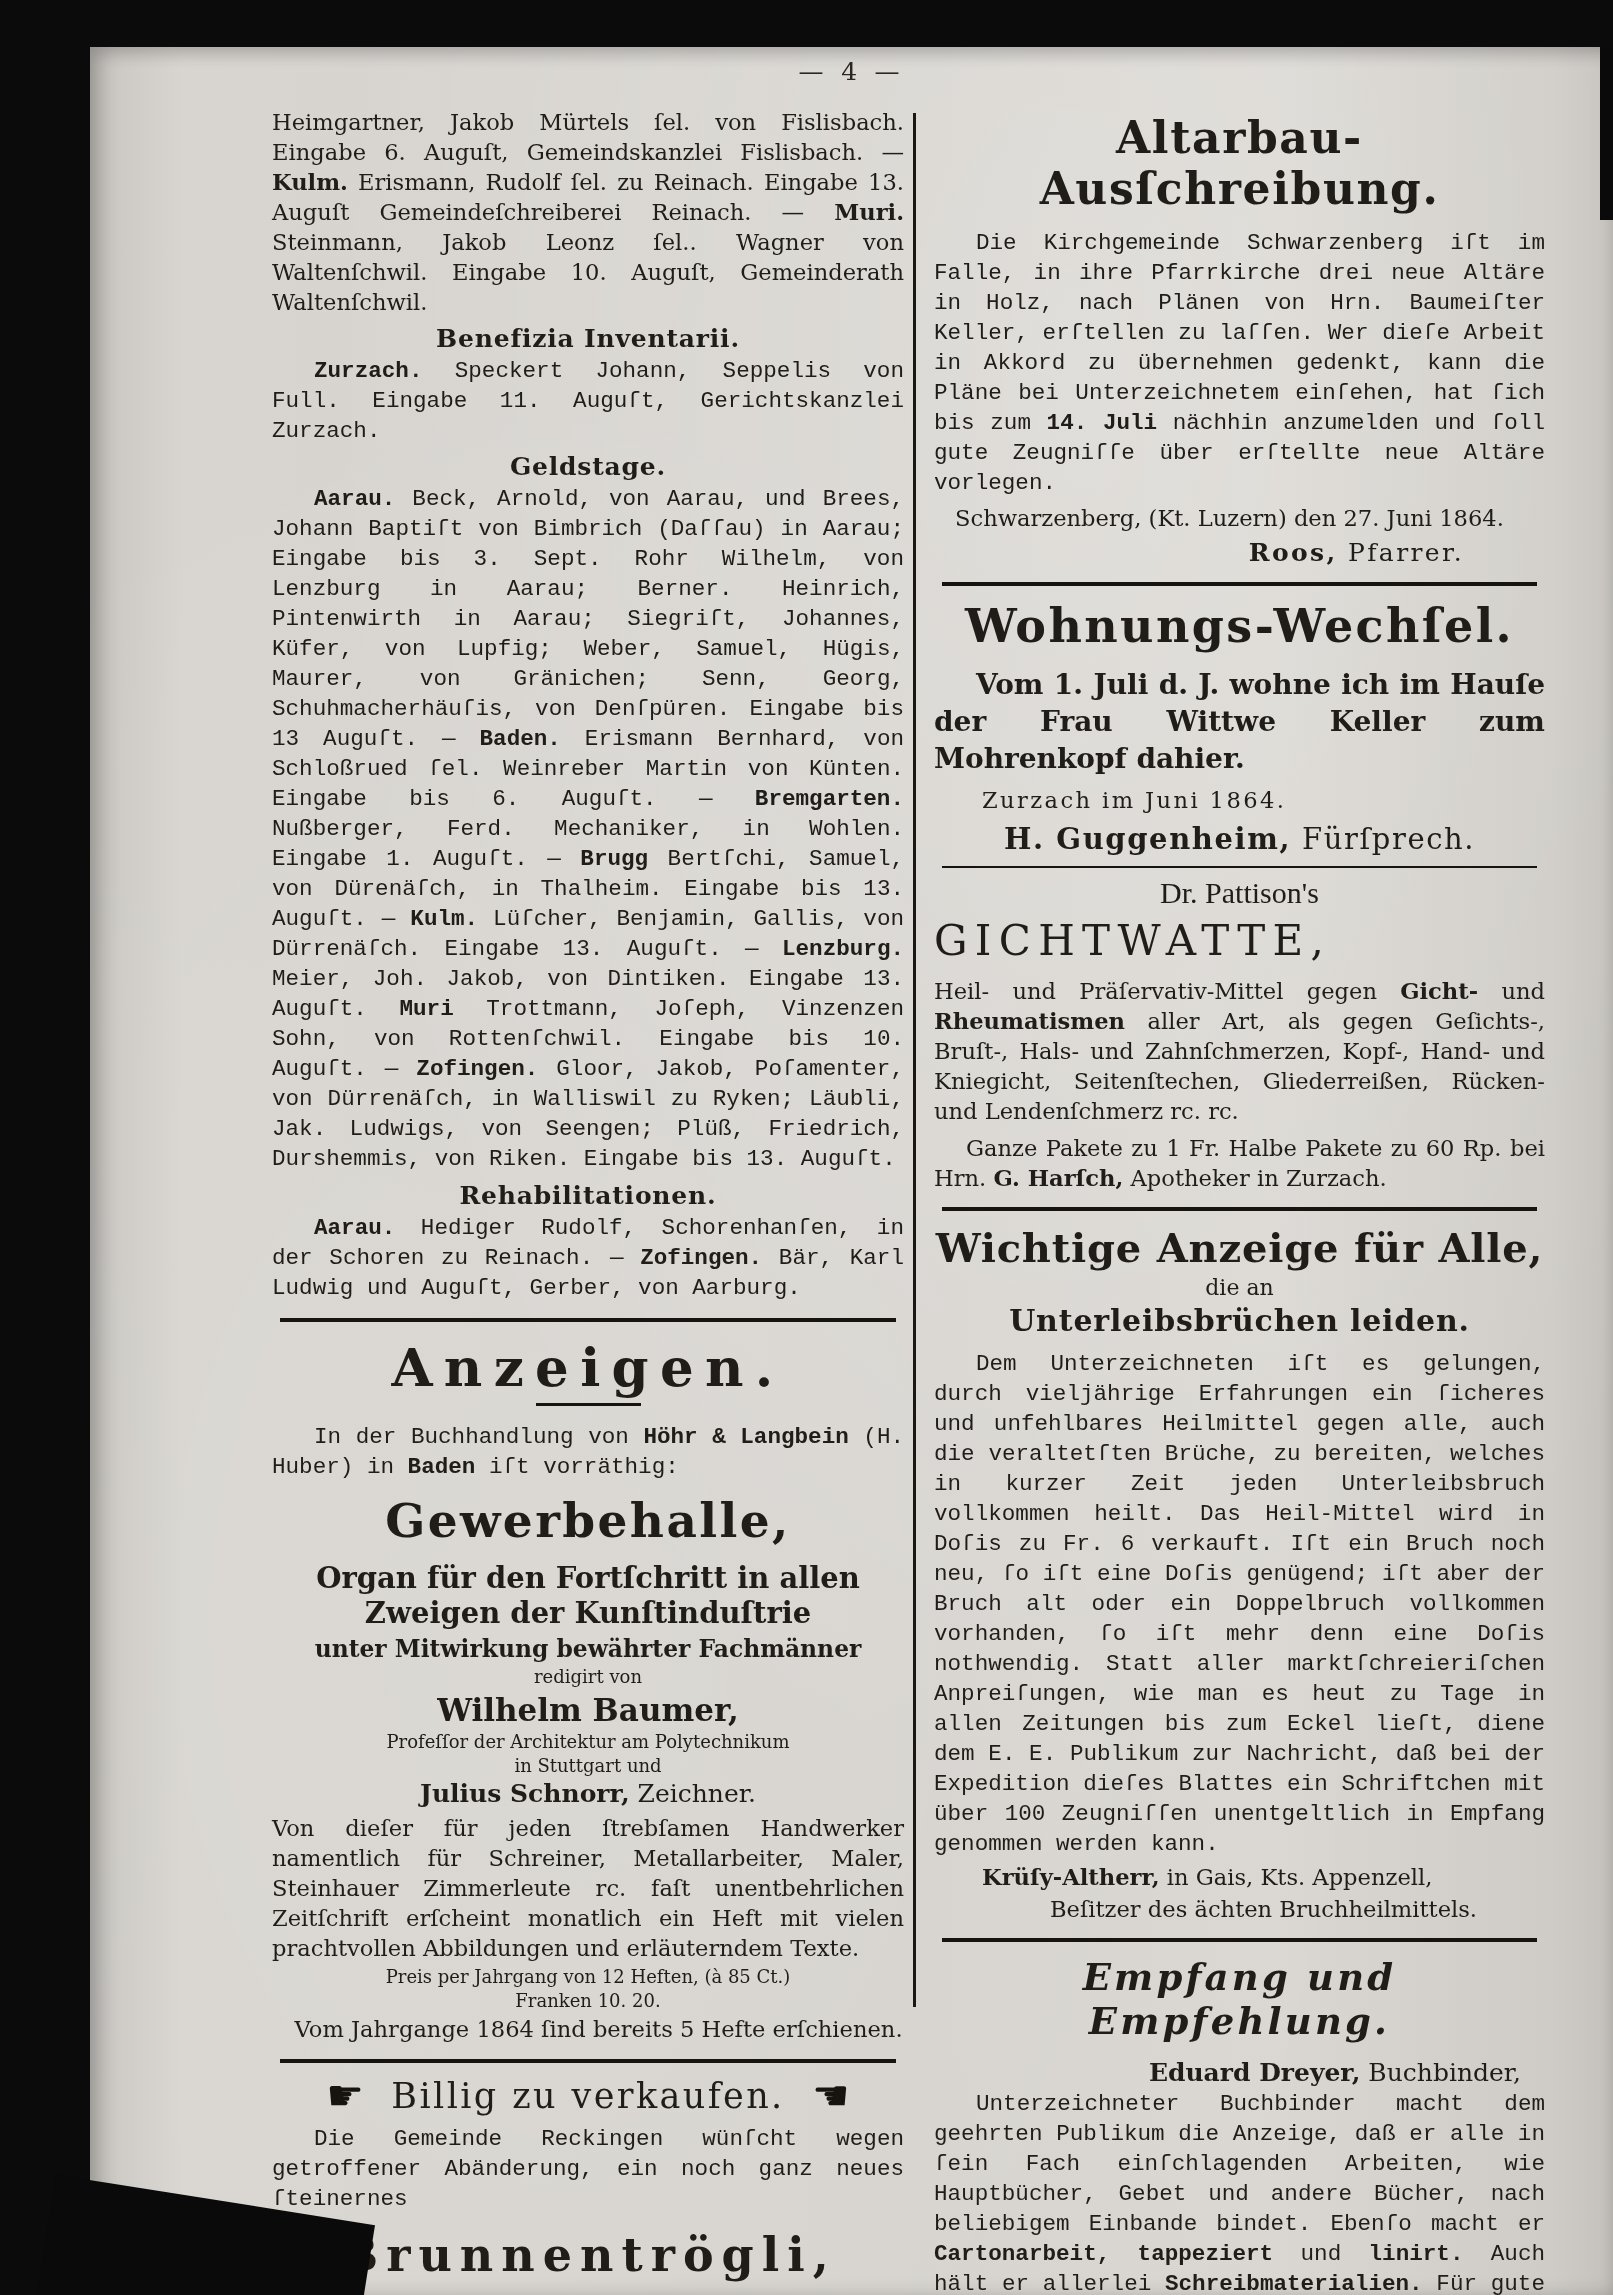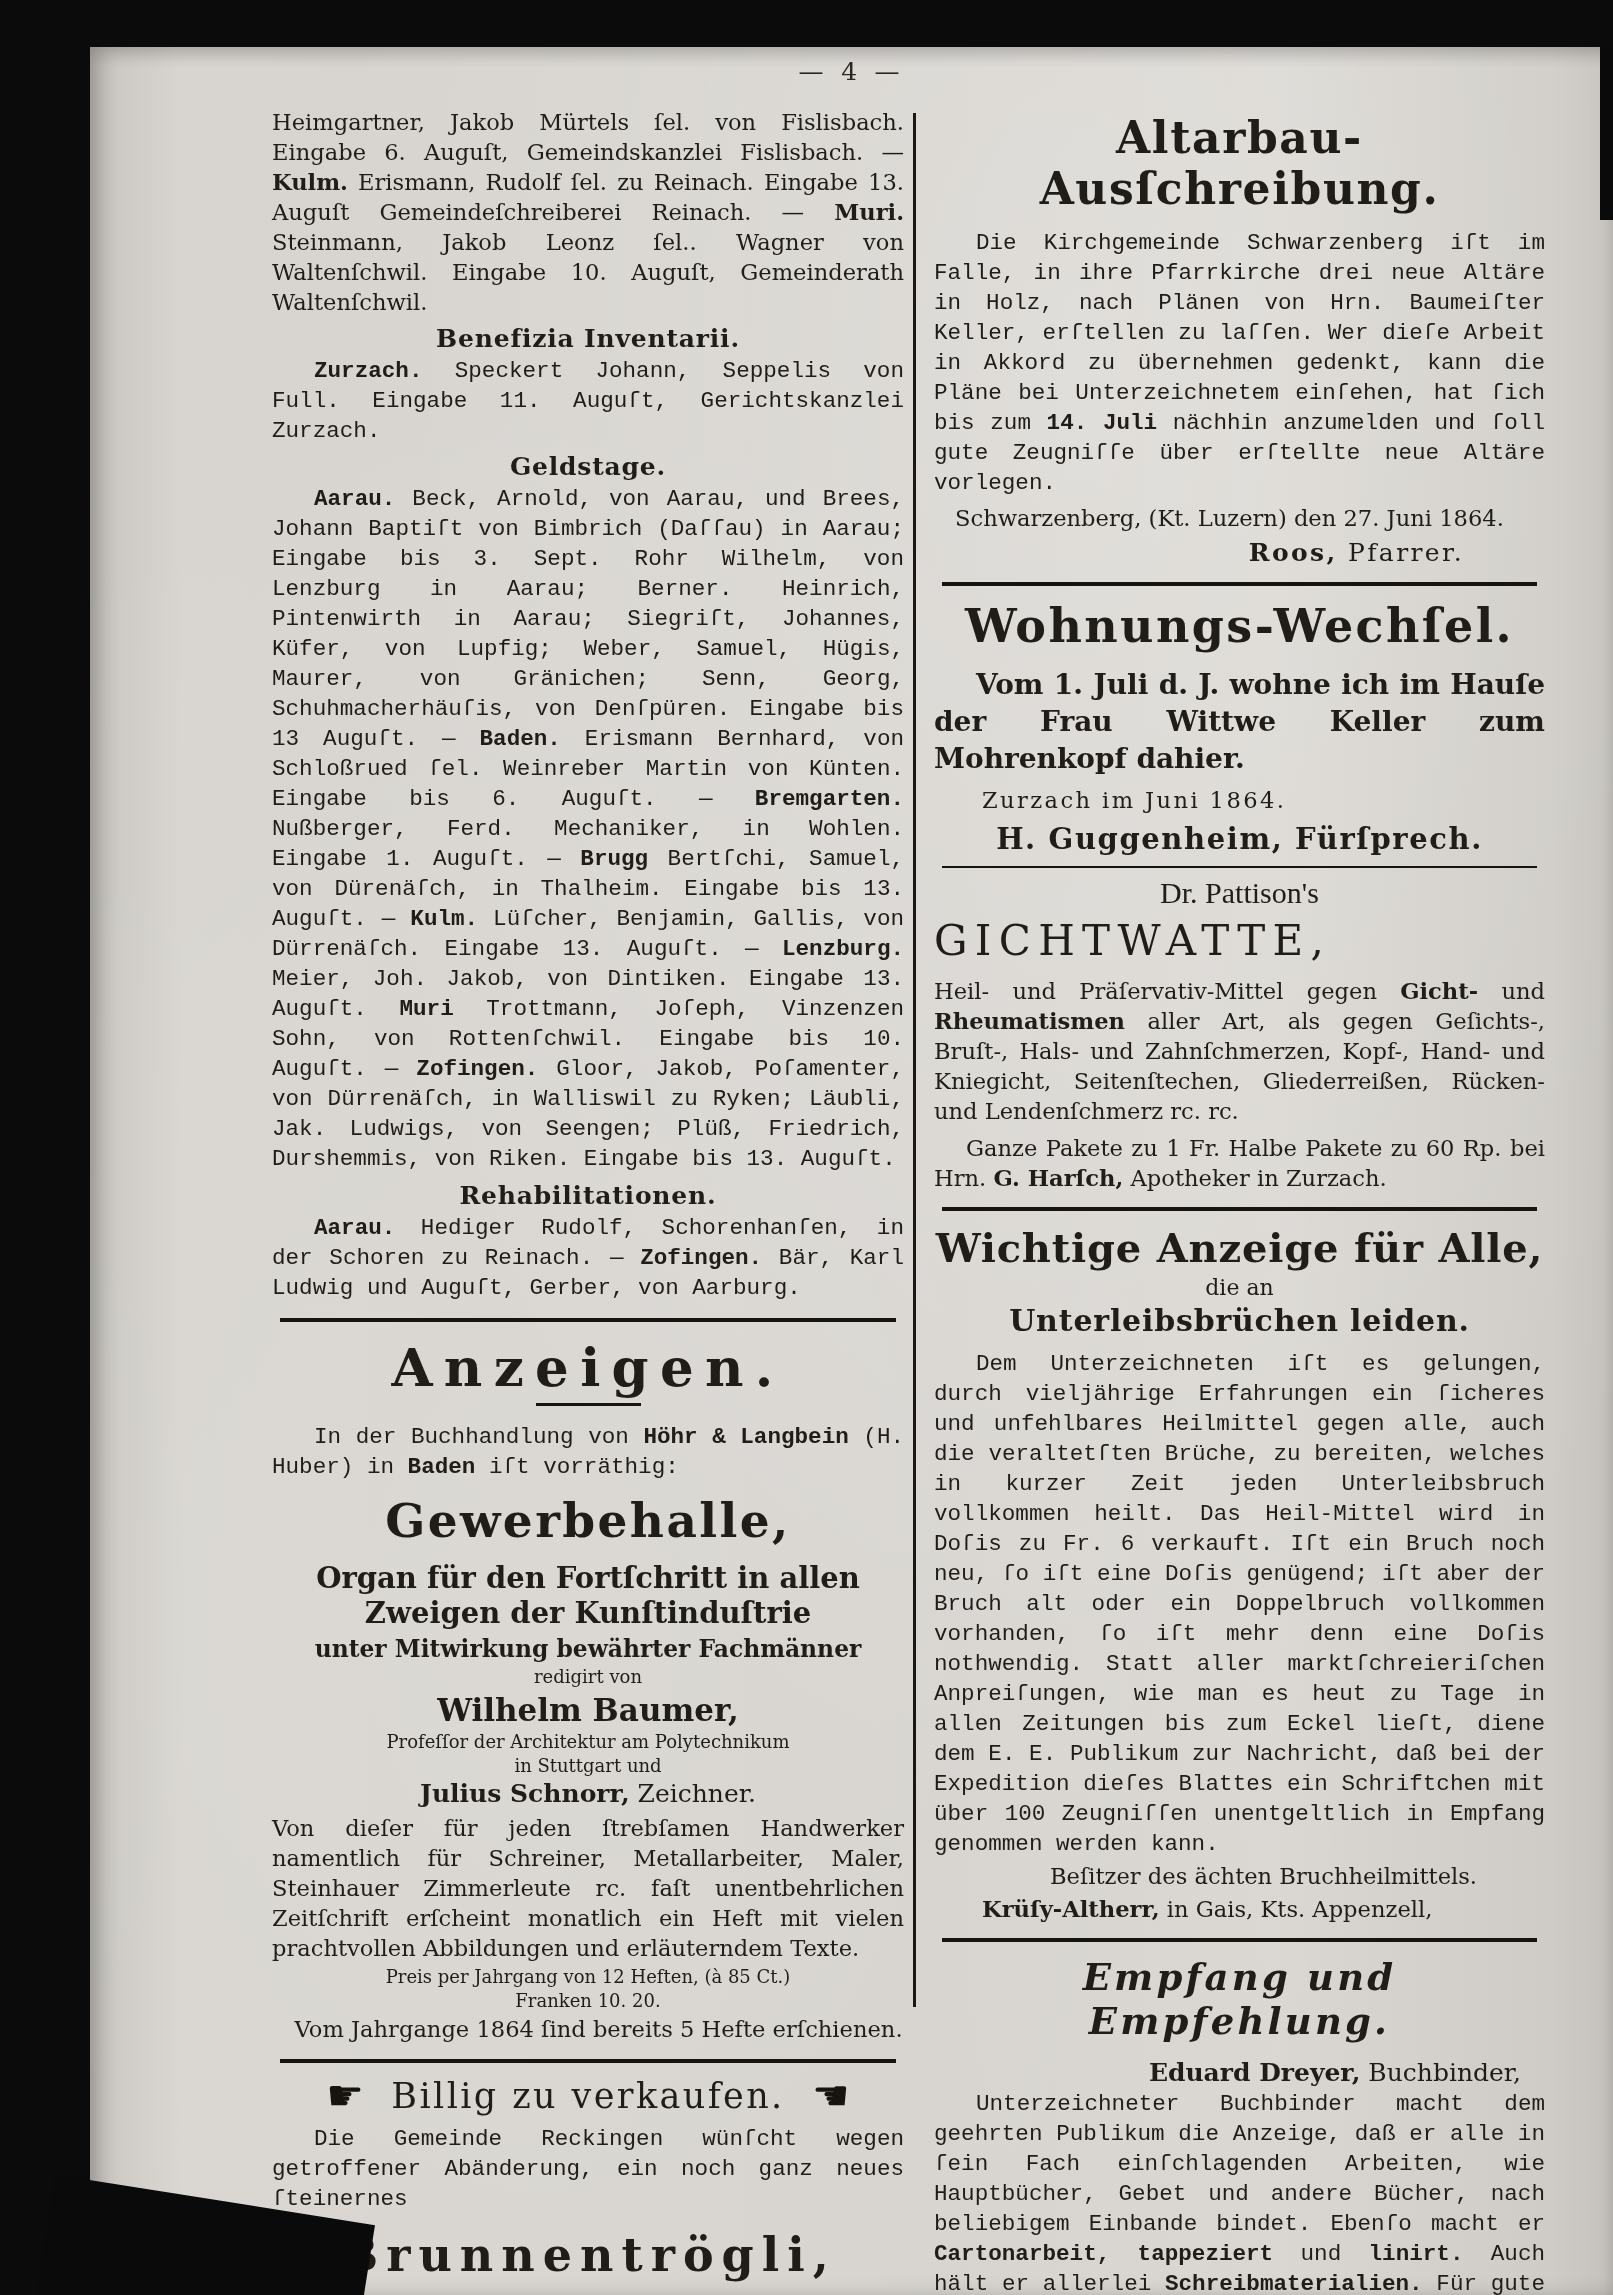--- a/index.html
+++ b/index.html
@@ -47,21 +47,21 @@
   .billig-row{display:flex;align-items:center;justify-content:center;gap:27.4px;margin:11.3px 0 8px 0;}
   .manicule{font-family:"DejaVu Sans",sans-serif;font-size:42px;line-height:32px;color:#17130e;}
   .billig-head{font-size:35px;font-weight:normal;letter-spacing:2.4px;}
 
   .brunnen-title{font-size:46px;font-weight:bold;text-align:center;letter-spacing:8px;margin:14.5px 0 14.5px 0;}
   .zuverkaufen-head{font-size:34px;font-weight:bold;text-align:center;letter-spacing:1.6px;margin:11.3px 0 9.7px 0;}
 
   .altarbau-head{font-size:44px;font-weight:bold;text-align:center;letter-spacing:1.6px;margin:4.8px 0 14.5px 0;}
   .wohnung-head{font-size:46px;font-weight:bold;text-align:center;letter-spacing:2.4px;margin:9.7px 0 13px 0;}
   .wohnung-body{font-size:28px;font-weight:bold;line-height:37px;text-align:justify;text-indent:42px;margin:0;}
-  .guggenheim{font-size:29px;text-align:center;margin:6.5px 0 1.6px 0;letter-spacing:1.6px;font-weight:bold;}
+  .guggenheim{font-size:29px;text-align:center;margin:6.5px 0 1.6px 0;letter-spacing:1.6px;}
   .pattison{font-size:30px;text-align:center;margin:8px 0 1.6px 0;font-family:"Liberation Serif",serif;}
   .gicht-title{font-size:42px;font-weight:normal;text-align:left;letter-spacing:7.3px;margin:6.5px 0 11.3px 0;}
   .wichtige-head{font-size:40px;font-weight:bold;text-align:center;letter-spacing:0.8px;margin:6.5px 0 1.6px 0;}
   .wichtige-sub1{font-size:22px;text-align:center;margin:3.2px 0;}
   .wichtige-sub2{font-size:30px;font-weight:bold;text-align:center;letter-spacing:0.8px;margin:1.6px 0 11.3px 0;}
   .empfehlung-head{font-size:37px;font-weight:bold;font-style:italic;text-align:center;letter-spacing:3.2px;margin:8px 0 14.5px 0;font-family:"DejaVu Serif",serif;}
   .spaced{letter-spacing:2.4px;}
 </style>
 </head>
 <body>
@@ -139,22 +139,22 @@
     <div class="gicht-title">GICHTWATTE,</div>
     <p class="par">Heil- und Präſervativ-Mittel gegen <b>Gicht-</b> und <b>Rheumatismen</b> aller Art, als gegen Geſichts-, Bruſt-, Hals- und Zahnſchmerzen, Kopf-, Hand- und Kniegicht, Seitenſtechen, Gliederreißen, Rücken- und Lendenſchmerz rc. rc.</p>
     <p class="par" style="text-indent:32px;margin-top:6.5px;">Ganze Pakete zu 1 Fr. Halbe Pakete zu 60 Rp. bei Hrn. <b>G. Harſch,</b> Apotheker in Zurzach.</p>
 
     <hr class="rule">
 
     <div class="wichtige-head">Wichtige Anzeige für Alle,</div>
     <div class="wichtige-sub1">die an</div>
     <div class="wichtige-sub2">Unterleibsbrüchen leiden.</div>
     <p class="par indent">Dem Unterzeichneten iſt es gelungen, durch vieljährige Erfahrungen ein ſicheres und unfehlbares Heilmittel gegen alle, auch die veraltetſten Brüche, zu bereiten, welches in kurzer Zeit jeden Unterleibsbruch vollkommen heilt. Das Heil-Mittel wird in Doſis zu Fr. 6 verkauft. Iſt ein Bruch noch neu, ſo iſt eine Doſis genügend; iſt aber der Bruch alt oder ein Doppelbruch vollkommen vorhanden, ſo iſt mehr denn eine Doſis nothwendig. Statt aller marktſchreieriſchen Anpreiſungen, wie man es heut zu Tage in allen Zeitungen bis zum Eckel lieſt, diene dem E. E. Publikum zur Nachricht, daß bei der Expedition dieſes Blattes ein Schriftchen mit über 100 Zeugniſſen unentgeltlich in Empfang genommen werden kann.</p>
+    <p class="par" style="text-indent:48px;margin-top:3.2px;"><b>Krüſy-Altherr,</b> in Gais, Kts. Appenzell,</p>
     <p class="par" style="text-align:center;margin-left:48px;">Beſitzer des ächten Bruchheilmittels.</p>
-    <p class="par" style="text-indent:48px;margin-top:3.2px;"><b>Krüſy-Altherr,</b> in Gais, Kts. Appenzell,</p>
 
     <hr class="rule">
 
     <div class="empfehlung-head">Empfang und Empfehlung.</div>
     <p class="par" style="text-align:right;padding-right:24px;margin-top:3.2px;font-size:25px;"><b>Eduard Dreyer,</b> Buchbinder,</p>
     <p class="par indent">Unterzeichneter Buchbinder macht dem geehrten Publikum die Anzeige, daß er alle in ſein Fach einſchlagenden Arbeiten, wie Hauptbücher, Gebet und andere Bücher, nach beliebigem Einbande bindet. Ebenſo macht er <b>Cartonarbeit, tappeziert</b> und <b>linirt.</b> Auch hält er allerlei <b>Schreibmaterialien.</b> Für gute und ſchnelle Bedienung empfiehlt ſich</p>
     <p class="par spaced" style="text-align:center;margin-left:186px;font-size:24px;">in Ober-Endingen.</p>
 
     <hr class="rule-double">
 

